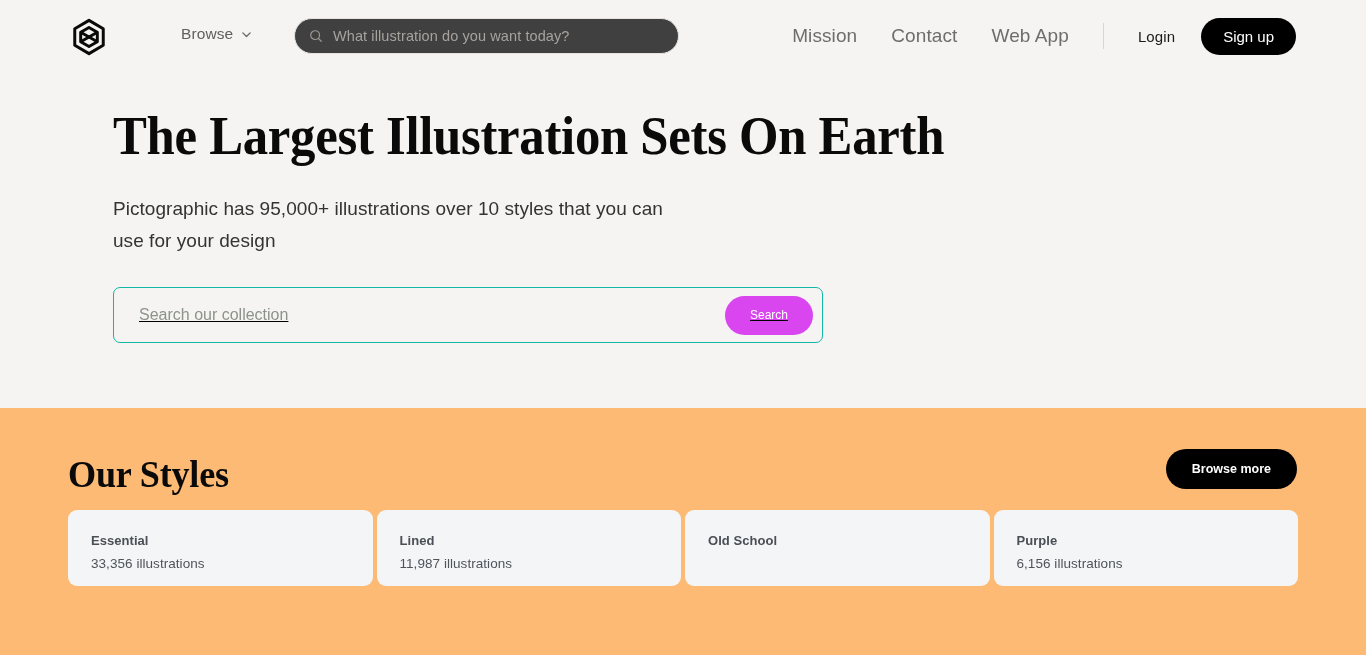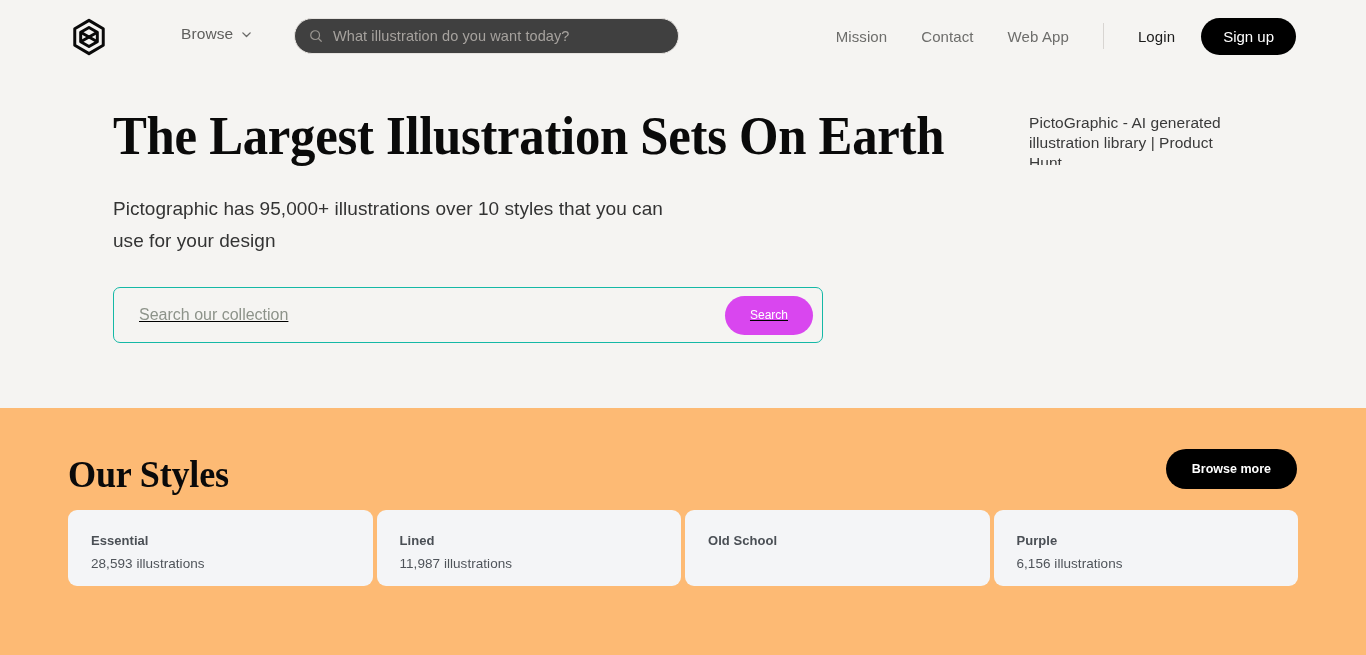--- a/index.html
+++ b/index.html
@@ -84,21 +84,21 @@
 
   .navlinks {
     position: absolute;
     right: 70px;
     top: 18px;
     height: 36px;
     display: flex;
     align-items: center;
   }
   .navlink {
-    font-size: 15px;
+    font-size: 19px;
     color: #6d6d6b;
     margin-right: 34px;
     cursor: pointer;
     white-space: nowrap;
     letter-spacing: .1px;
   }
   .navdiv {
     width: 1px;
     height: 26px;
     background: #d8d5d2;
@@ -323,37 +323,34 @@
 
     <h1 class="hero-h1">The Largest Illustration Sets On Earth</h1>
 
     <p class="hero-sub">Pictographic has 95,000+ illustrations over 10 styles that you can use for your design</p>
 
     <div class="hero-search">
       <input class="hero-search-input" type="text" placeholder="Search our collection" style="">
       <button class="hero-search-btn">Search</button>
     </div>
 
-    <div class="ph-badge">
-      <span class="ph-badge-text">PictoGraphic - AI generated illustration library | Product Hunt</span>
-    </div>
 
   </div>
 
   <div class="styles">
 
     <h2 class="styles-title">Our Styles</h2>
 
     <button class="browse-more">Browse more</button>
 
     <div class="cards">
 
       <div class="card">
         <div class="card-title">Essential</div>
-        <div class="card-count">28,593 illustrations</div>
+        <div class="card-count">33,356 illustrations</div>
       </div>
 
       <div class="card">
         <div class="card-title">Lined</div>
         <div class="card-count">11,987 illustrations</div>
       </div>
 
       <div class="card">
         <div class="card-title">Old School</div>
       </div>

